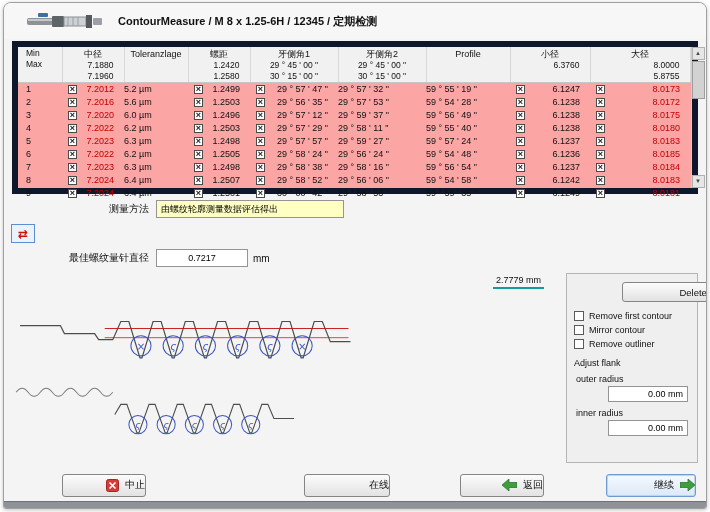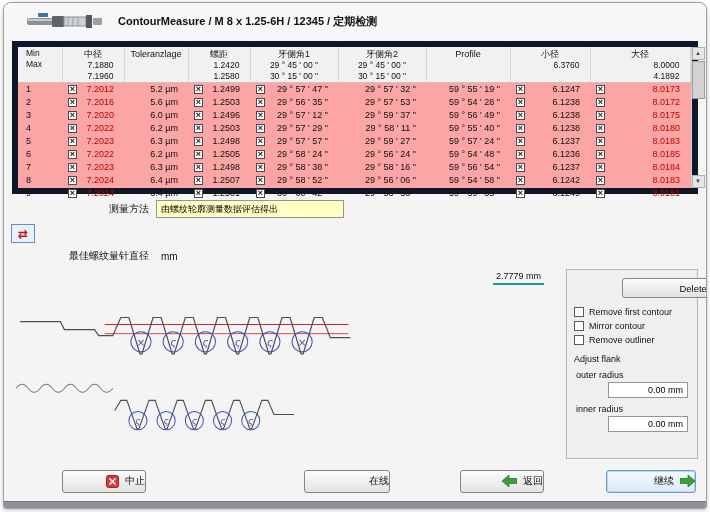--- a/index.html
+++ b/index.html
@@ -16,21 +16,21 @@
   thead th { background:#f1f1f1; border-right:1px solid #d8d8d8; border-bottom:1px solid #c6c6c6;
     font-weight:normal; vertical-align:top; height:35px; padding-top:1px; }
   .hl { text-align:center; font-size:9px; line-height:12px; white-space:nowrap; overflow:hidden; }
   .hv { font-size:8.5px; line-height:11px; white-space:nowrap; overflow:hidden; }
   .al-r .hv { text-align:right; padding-right:10px; }
   .al-c .hv { text-align:center; }
   .al-l .hv { text-align:left; padding-left:8px; }
   tbody td { height:13px; vertical-align:middle; overflow:hidden; white-space:nowrap; }
   .cellflex { display:flex; align-items:center; padding:0 10px 0 6px; }
   .cellflex .val { margin-left:auto; }
-  .cell-end { display:flex; align-items:center; justify-content:flex-end; padding-right:10px; }
+  .cell-end { display:flex; align-items:center; justify-content:flex-start; padding-right:10px; }
   .c-idxcell { padding-left:8px; }
   .red { color:#c00000; }
   .cbx { width:9px; height:9px; border:1px solid #4a4a4a; background:#fff; font-size:9px; line-height:7px;
     text-align:center; color:#1a1a1a; font-weight:bold; flex:0 0 auto; }
   
   .vscroll { width:14px; background:#f0f0f0; border-left:1px solid #cfcfcf; position:relative; }
   .sb-btn { position:absolute; left:0; width:13px; height:13px; background:#e6e6e6; border:1px solid #b0b0b0;
     font-size:6px; line-height:11px; text-align:center; color:#444; }
   .sb-up { top:0; } .sb-dn { bottom:0; }
   .sb-thumb { position:absolute; left:0; top:14px; width:13px; height:38px; background:#d2d2d2; border:1px solid #9d9d9d; }
@@ -146,21 +146,21 @@
             <div class="hv"></div>
             </th>
           <th class="al-r">
             <div class="hl">小径</div>
             <div class="hv">6.3760</div>
             <div class="hv"></div>
             </th>
           <th class="al-r">
             <div class="hl">大径</div>
             <div class="hv">8.0000</div>
-            <div class="hv">4.1892</div>
+            <div class="hv">5.8755</div>
             </th>
         </tr>
       </thead>
       <tbody>
           <tr class="trow">
       <td class="c-idxcell"><span>1</span></td>
       <td>
         <div class="cellflex">
                 <span class="cbx">×</span>
                 <span class="val red">7.2012</span>
@@ -603,20 +603,21 @@
     <span class="form-label">测量方法</span>
     <input class="field field-yellow" readonly="" value="由螺纹轮廓测量数据评估得出" style="">
   </div>
   <div class="form-row">
     <div class="calc-btn">
         <span>⇄</span>
       </div>
   </div>
   <div class="form-row">
     <span class="form-label">最佳螺纹量针直径</span>
+    <input class="field field-pin" readonly="" value="0.7217" style="">
     <span class="unit">mm</span>
   </div>
 
   <div class="main">
     <div class="graph">
       <svg class="contour" viewBox="0 0 548 188" preserveAspectRatio="none">
 
         <line x1="96" y1="55" x2="338" y2="55" stroke="#cc2222" stroke-width="1"></line>
         <line x1="96" y1="64" x2="338" y2="64" stroke="#cc2222" stroke-width="0.8"></line>
 

